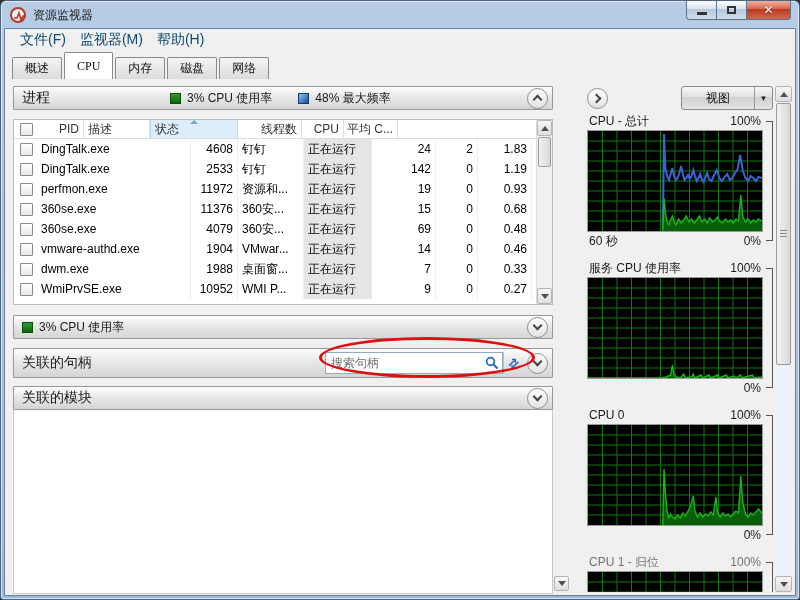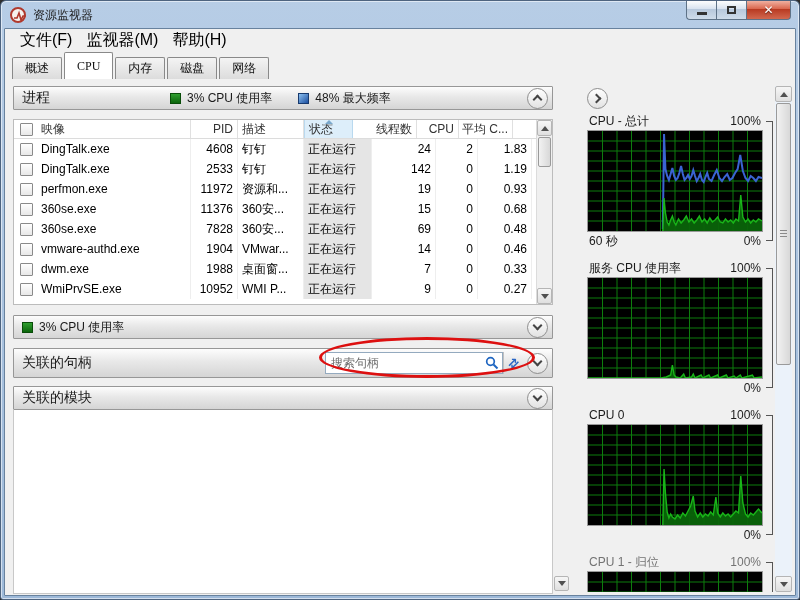--- a/index.html
+++ b/index.html
@@ -20,21 +20,21 @@
   .cap.max{border-right:none;}
   .cap.close{width:45px;border-radius:0 0 4px 0;
        background:linear-gradient(#f0b0a0,#d9644b 45%,#b83a22 46%,#d2684f);color:#fff;
        font-size:12px;font-weight:bold;text-shadow:0 1px 1px rgba(0,0,0,.5);}
   .glyph-min{width:10px;height:3px;background:#333;margin-top:6px;}
   .glyph-max{width:9px;height:8px;border:2px solid #333;}
   
   .client{position:absolute;left:3px;right:3px;top:27px;bottom:3px;background:#f0f0f0;
           border:1px solid #68829e;border-radius:1px;overflow:hidden;}
   .menubar{height:22px;padding-left:8px;display:flex;align-items:center;background:#f0f0f0;}
-  .menu-item{padding:2px 7px;font-size:16px;color:#000000;}
+  .menu-item{padding:2px 7px;font-size:14px;color:#0c4a6e;}
   .tabbar{height:28px;position:relative;padding-left:7px;display:flex;align-items:flex-end;background:#f0f0f0;font-family:Liberation Serif, serif;}
   .tab{position:relative;height:22px;min-width:44px;padding:0 12px;margin-right:2px;font-size:12px;color:#111;
        display:flex;align-items:center;justify-content:center;
        background:linear-gradient(#f4f4f4,#dcdcdc);border:1px solid #898989;border-bottom:none;border-radius:2px 2px 0 0;}
   .tab.active{height:27px;background:#fff;z-index:2;}
   .content{position:absolute;left:0;right:0;top:50px;bottom:0;background:#f0f0f0;}
   
   .left-panel{position:absolute;left:8px;top:7px;width:540px;bottom:1px;display:flex;flex-direction:column;}
   .sec-header{height:24px;flex:none;background:linear-gradient(#fdfdfd,#e8e8e8 45%,#d5d5d5);
               border:1px solid #979797;border-radius:1px;display:flex;align-items:center;padding:0 4px 0 8px;margin-bottom:9px;}
@@ -162,24 +162,23 @@
           </span>
           <span class="chev-btn">
               <span class="chev up"></span>
             </span>
         </div>
 
         <div class="proc-wrap">
           <div class="proc-table" id="procTable">
               <div class="t-head">
                 <span class="cb"></span>
-                <div class="cell " style="width: 154px;">映像</div>
                 <div class="cell r" style="width: 47px;">PID</div>
                 <div class="cell " style="width: 66px;">描述</div>
-                <div class="cell sorted" style="width: 49px;">状态<span class="sort-arrow"></span></div>
+                <div class="cell sorted" style="width: 88px;">状态<span class="sort-arrow"></span></div>
                 <div class="cell r" style="width: 64px;">线程数</div>
                 <div class="cell r" style="width: 42px;">CPU</div>
                 <div class="cell r" style="width: 54px;">平均 C...</div>
               </div>
               <div class="t-row">
                 <span class="cb"></span>
                 <div class="cell " style="width: 154px;">DingTalk.exe</div>
                 <div class="cell r" style="width: 47px;">4608</div>
                 <div class="cell " style="width: 66px;">钉钉</div>
                 <div class="cell sortcol" style="width: 68px;">正在运行</div>
@@ -213,21 +212,21 @@
                 <div class="cell r" style="width: 47px;">11376</div>
                 <div class="cell " style="width: 66px;">360安...</div>
                 <div class="cell sortcol" style="width: 68px;">正在运行</div>
                 <div class="cell r" style="width: 64px;">15</div>
                 <div class="cell r" style="width: 42px;">0</div>
                 <div class="cell r" style="width: 54px;">0.68</div>
               </div>
               <div class="t-row">
                 <span class="cb"></span>
                 <div class="cell " style="width: 154px;">360se.exe</div>
-                <div class="cell r" style="width: 47px;">7828</div>
+                <div class="cell r" style="width: 47px;">4079</div>
                 <div class="cell " style="width: 66px;">360安...</div>
                 <div class="cell sortcol" style="width: 68px;">正在运行</div>
                 <div class="cell r" style="width: 64px;">69</div>
                 <div class="cell r" style="width: 42px;">0</div>
                 <div class="cell r" style="width: 54px;">0.48</div>
               </div>
               <div class="t-row">
                 <span class="cb"></span>
                 <div class="cell " style="width: 154px;">vmware-authd.exe</div>
                 <div class="cell r" style="width: 47px;">1904</div>
@@ -314,20 +313,26 @@
         </div>
       </div>
 
       <div class="splitter"></div>
 
       <div class="right-panel">
         <div class="rp-toolbar">
           <span class="expand-btn">
               <span class="chev right"></span>
             </span>
+          <span class="view-btn">
+            <span class="view-label">视图</span>
+            <span class="view-arrow">
+                <span style="font-size:8px;color:#222;">▼</span>
+              </span>
+          </span>
         </div>
         <div class="graphs" id="graphs">
             <div class="graph">
               <div class="g-row">
                 <span>CPU - 总计</span>
                 <span>100%</span>
               </div>
               <svg class="g-plot" viewBox="0 0 100 100" preserveAspectRatio="none">
                 <line x1="8.333333333333334" x2="8.333333333333334" y1="0" y2="100" stroke="#0d7d0d" vector-effect="non-scaling-stroke"></line>
                 <line x1="16.666666666666668" x2="16.666666666666668" y1="0" y2="100" stroke="#0d7d0d" vector-effect="non-scaling-stroke"></line>

